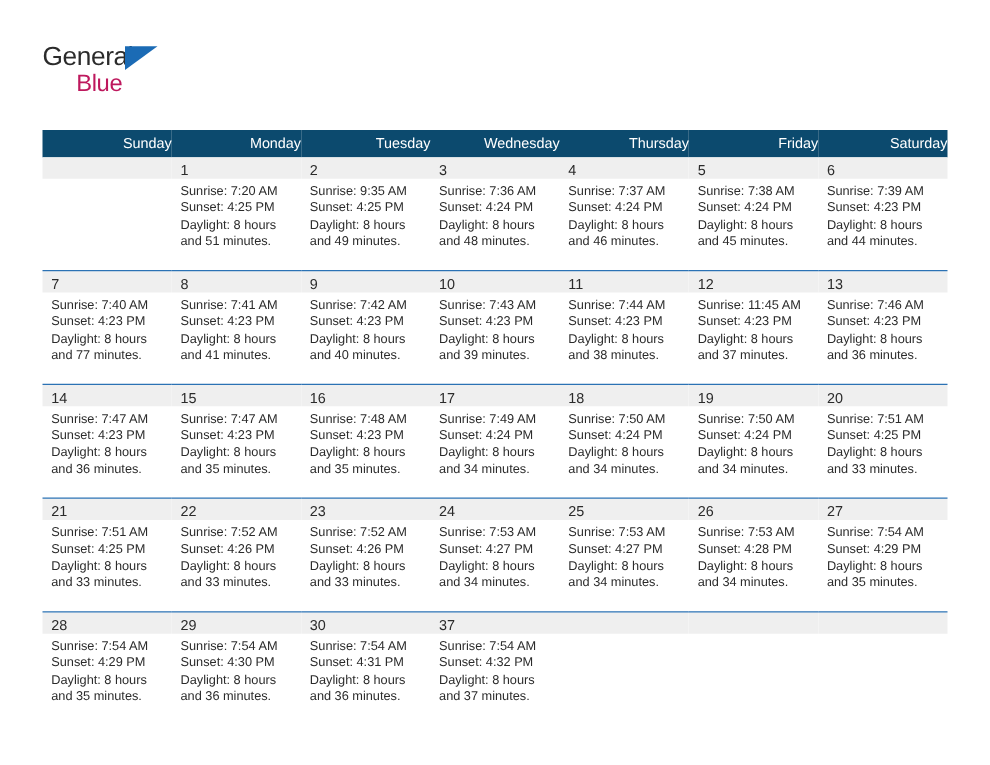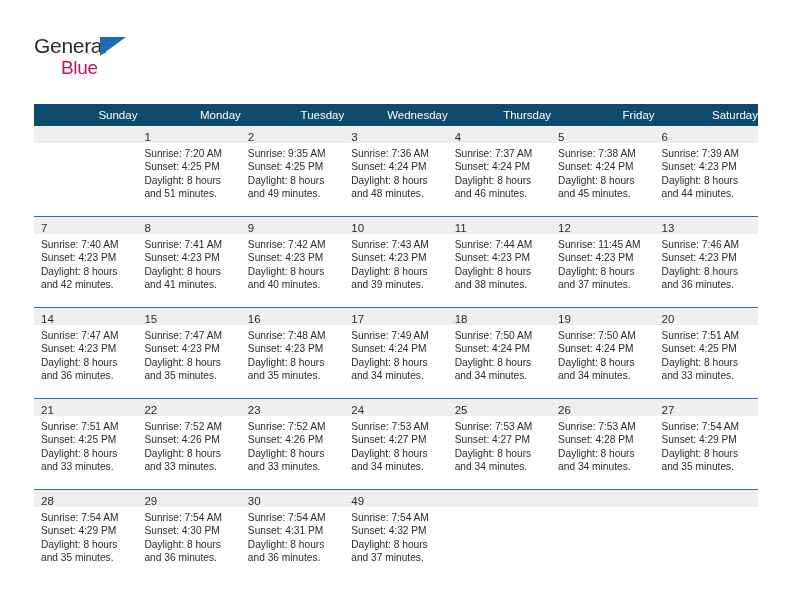--- a/index.html
+++ b/index.html
@@ -256,21 +256,21 @@
           </td>
         </tr>
         <tr>
           <td>
             <div class="cell">
               <div class="daynum-band"><span class="daynum">7</span></div>
               <div class="cell-body">
                 <div class="cell-line">Sunrise: 7:40 AM</div>
                 <div class="cell-line">Sunset: 4:23 PM</div>
                 <div class="cell-line">Daylight: 8 hours</div>
-                <div class="cell-line">and 42 minutes.</div>
+                <div class="cell-line">and 77 minutes.</div>
               </div>
             </div>
           </td>
           <td>
             <div class="cell">
               <div class="daynum-band"><span class="daynum">8</span></div>
               <div class="cell-body">
                 <div class="cell-line">Sunrise: 7:41 AM</div>
                 <div class="cell-line">Sunset: 4:23 PM</div>
                 <div class="cell-line">Daylight: 8 hours</div>
@@ -521,21 +521,21 @@
               <div class="cell-body">
                 <div class="cell-line">Sunrise: 7:54 AM</div>
                 <div class="cell-line">Sunset: 4:31 PM</div>
                 <div class="cell-line">Daylight: 8 hours</div>
                 <div class="cell-line">and 36 minutes.</div>
               </div>
             </div>
           </td>
           <td>
             <div class="cell">
-              <div class="daynum-band"><span class="daynum">49</span></div>
+              <div class="daynum-band"><span class="daynum">37</span></div>
               <div class="cell-body">
                 <div class="cell-line">Sunrise: 7:54 AM</div>
                 <div class="cell-line">Sunset: 4:32 PM</div>
                 <div class="cell-line">Daylight: 8 hours</div>
                 <div class="cell-line">and 37 minutes.</div>
               </div>
             </div>
           </td>
           <td>
             <div class="cell empty">

